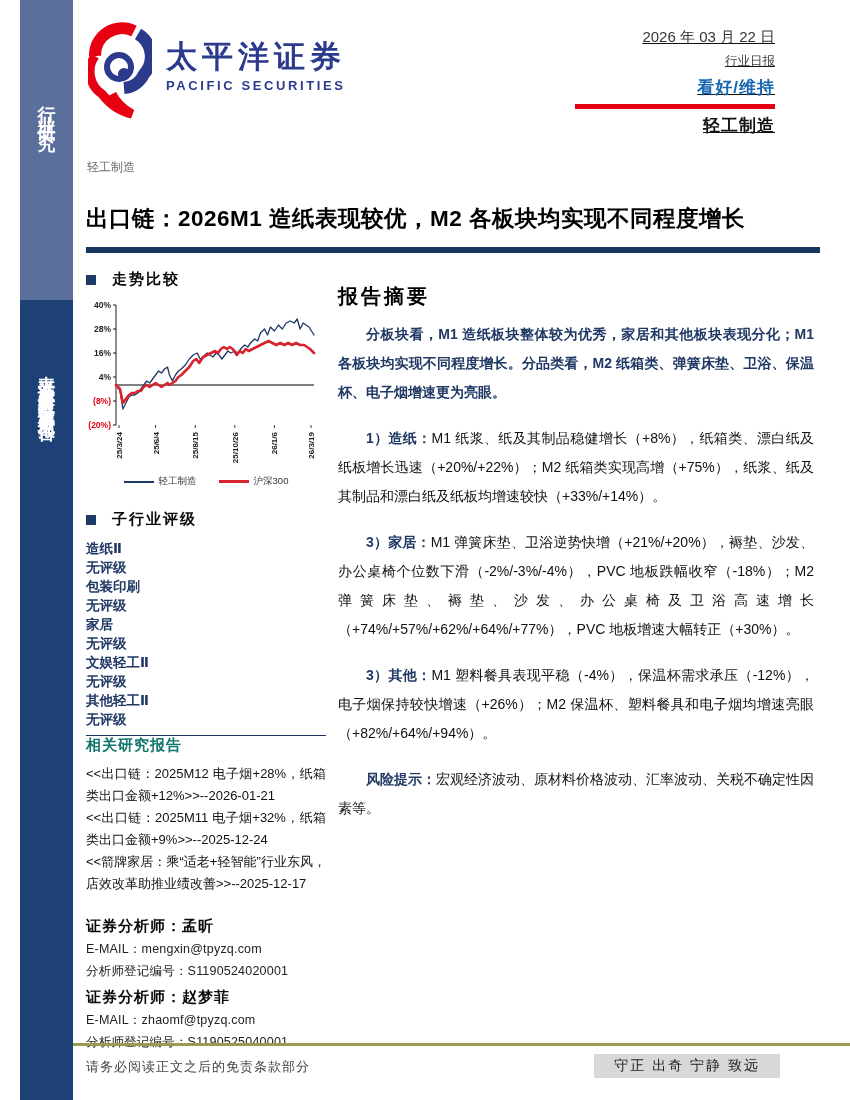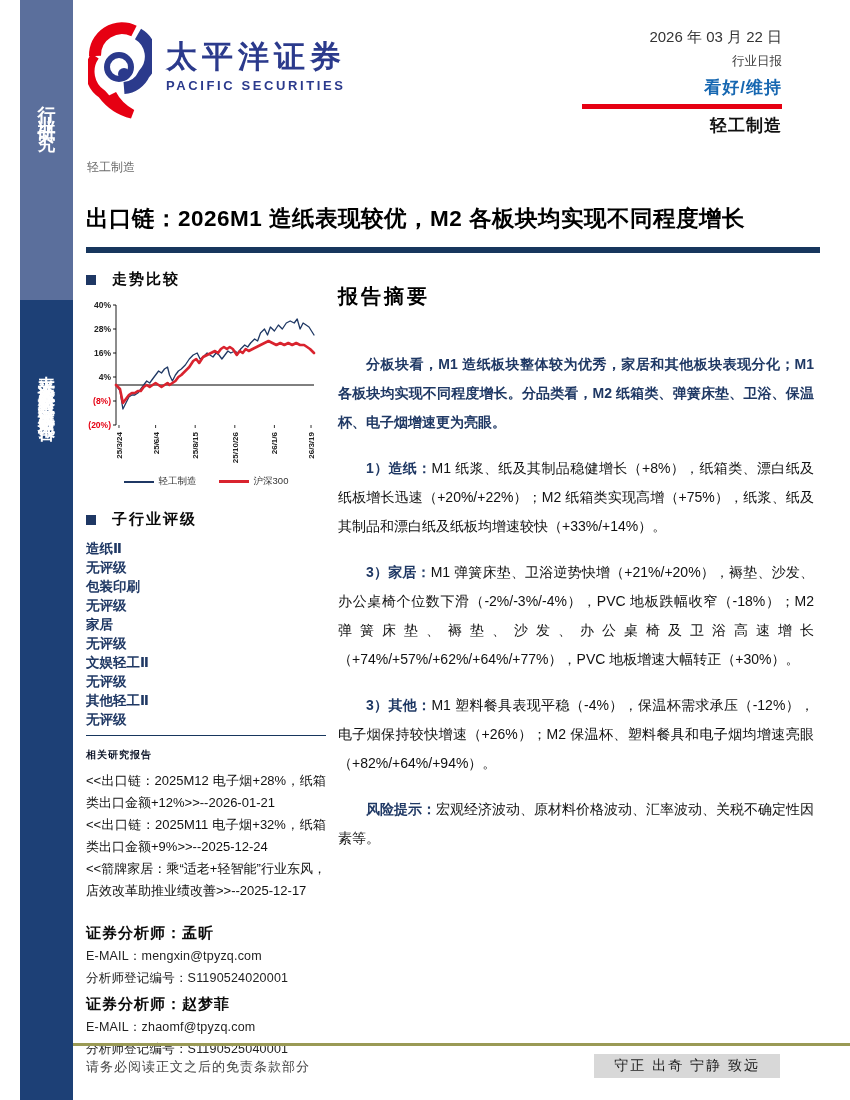--- a/index.html
+++ b/index.html
@@ -19,21 +19,21 @@
   .vtext-top{padding-top:92px;font-size:18px;letter-spacing:9px;}
   .vtext-bottom{padding-top:62px;font-size:17px;letter-spacing:3px;}
 
   
   .logo{position:absolute;left:88px;top:22px;display:flex;align-items:flex-start;}
   .logo-text{margin-left:14px;padding-top:18px;}
   .logo-cn{font-size:31px;font-weight:bold;color:#2b3a8c;letter-spacing:5px;line-height:34px;}
   .logo-en{font-size:13px;font-weight:bold;color:#2b3a8c;letter-spacing:2.6px;margin-top:4px;}
   .industry-tag{position:absolute;left:87px;top:159px;font-size:12px;color:#6b6b6b;}
 
-  .header-right{position:absolute;right:68px;top:28px;width:240px;text-align:right;}
+  .header-right{position:absolute;right:75px;top:28px;width:240px;text-align:right;text-decoration:underline;}
   .hr-date{font-size:15px;color:#333;}
   .hr-type{font-size:12.5px;color:#404040;margin-top:6px;}
   .hr-rating{font-size:17px;font-weight:bold;color:#1667b1;margin-top:6px;letter-spacing:1px;}
   .hr-redline{height:5px;background:#e60012;width:200px;margin:5px 0 0 auto;}
   .hr-industry{font-size:17px;font-weight:bold;color:#111;margin-top:5px;letter-spacing:1px;}
 
   .doc-title{position:absolute;left:86px;top:203px;width:732px;font-size:22.5px;font-weight:bold;color:#000;letter-spacing:0.5px;}
   .title-rule{position:absolute;left:86px;top:247px;width:734px;height:6px;background:#17365d;}
 
   
@@ -46,33 +46,33 @@
   .legend-line{display:inline-block;width:30px;margin-right:5px;}
   .legend-line.s0{height:2px;background:#1f3864;}
   .legend-line.s1{height:3px;background:#d9232e;}
 
   .ratings-head{margin-top:22px;}
   .ratings-table{margin-top:10px;border-bottom:1px solid #17365d;padding-bottom:6px;}
   .r-row{display:flex;font-size:13.5px;font-weight:bold;color:#1f3864;line-height:19px;flex-direction:column;}
   .r-name{width:144px;}
   .r-val{flex:1;}
 
-  .related-head{margin-top:12px;font-size:10px;font-weight:bold;color:#0f172a;letter-spacing:1px;}
+  .related-head{margin-top:0;font-size:15px;font-weight:bold;color:#0f766e;letter-spacing:1px;}
   .report-list{margin-top:8px;font-size:13px;line-height:22px;color:#111;}
   .report-item{text-align:justify;}
 
   .analysts{margin-top:22px;}
   .an-name{font-size:15px;font-weight:bold;color:#0a0a0a;margin-top:8px;letter-spacing:1px;}
   .an-line{font-size:12.5px;color:#222;margin-top:5px;letter-spacing:0.2px;}
 
   
   .rightcol{position:absolute;left:338px;top:283px;width:476px;}
   .summary-head{font-size:20px;font-weight:bold;color:#000;letter-spacing:3px;}
   .para{font-size:14px;line-height:29px;text-align:justify;text-indent:2em;margin:0;}
-  .para.lead{margin-top:40px;color:#1f3864;font-weight:bold;}
+  .para.lead{margin-top:10px;color:#1f3864;font-weight:bold;}
   .para.section{margin-top:17px;color:#111;}
   .para .lbl{color:#1f3864;font-weight:bold;}
 
   
   svg text{font-family:"Liberation Sans","DejaVu Sans",sans-serif;}
 
   
   .footer-rule{position:absolute;left:73px;top:1043px;width:777px;height:3px;background:#9a9a55;}
   .footer-left{position:absolute;left:86px;top:1058px;font-size:13px;color:#444;letter-spacing:1px;}
   .footer-right{position:absolute;right:70px;top:1054px;background:#d8d8d8;color:#222;

